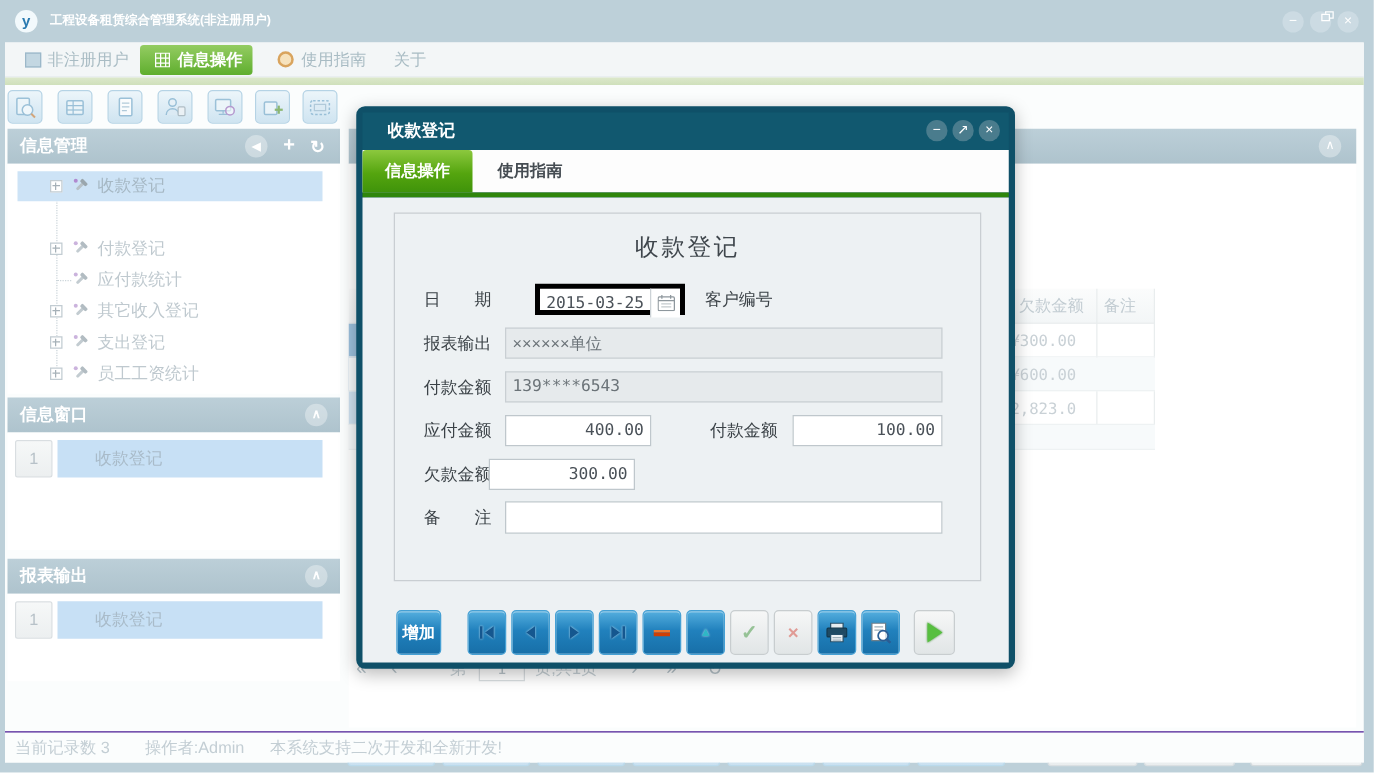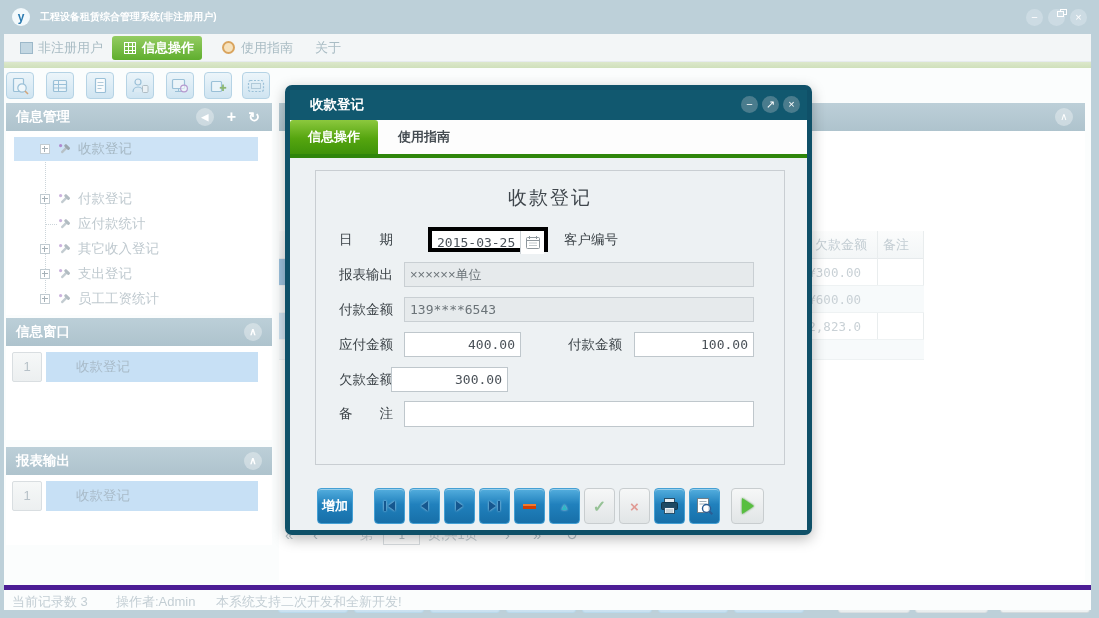--- a/index.html
+++ b/index.html
@@ -119,21 +119,21 @@
   .bb-check { color:#a9cda9; font-size:14px; font-weight:bold; }
   .bb-cross { color:#e4a9a4; font-size:14px; font-weight:bold; }
   .def-select {
     left:996px; top:553px; width:90px; height:26px; border-radius:3px;
     background:linear-gradient(#fdfefe,#eef1f2); border:1px solid #d4dadd;
     font-size:13px; color:#9fadb5; line-height:24px; padding-left:12px;
   }
   .def-arrow { position:absolute; right:10px; top:11px; width:0; height:0; border-left:4px solid transparent; border-right:4px solid transparent; border-top:5px solid #b4bfc5; }
 
   
-  .statusbar { left:0; top:551px; width:1087px; height:25px; background:#fbfdfd; border-top:5px solid #4c1d95; }
+  .statusbar { left:0; top:551px; width:1087px; height:25px; background:#fbfdfd; border-top:1px solid #4c1d95; }
   .statusbar span { line-height:24px; font-size:13px; color:#c3ced4; position:absolute; top:0; }
 
   
   .dialog {
     left:285px; top:85px; width:527px; height:450px; z-index:30;
     background:#0f5068; border:5px solid #0f5068; border-radius:7px;
     box-shadow:0 4px 14px rgba(0,0,0,.28);
   }
   .dlg-titlebar { left:0; top:0; width:517px; height:30px; background:#11586f; }
   .dlg-title { left:20px; line-height:30px; color:#fff; font-weight:bold; font-size:13.5px; }

